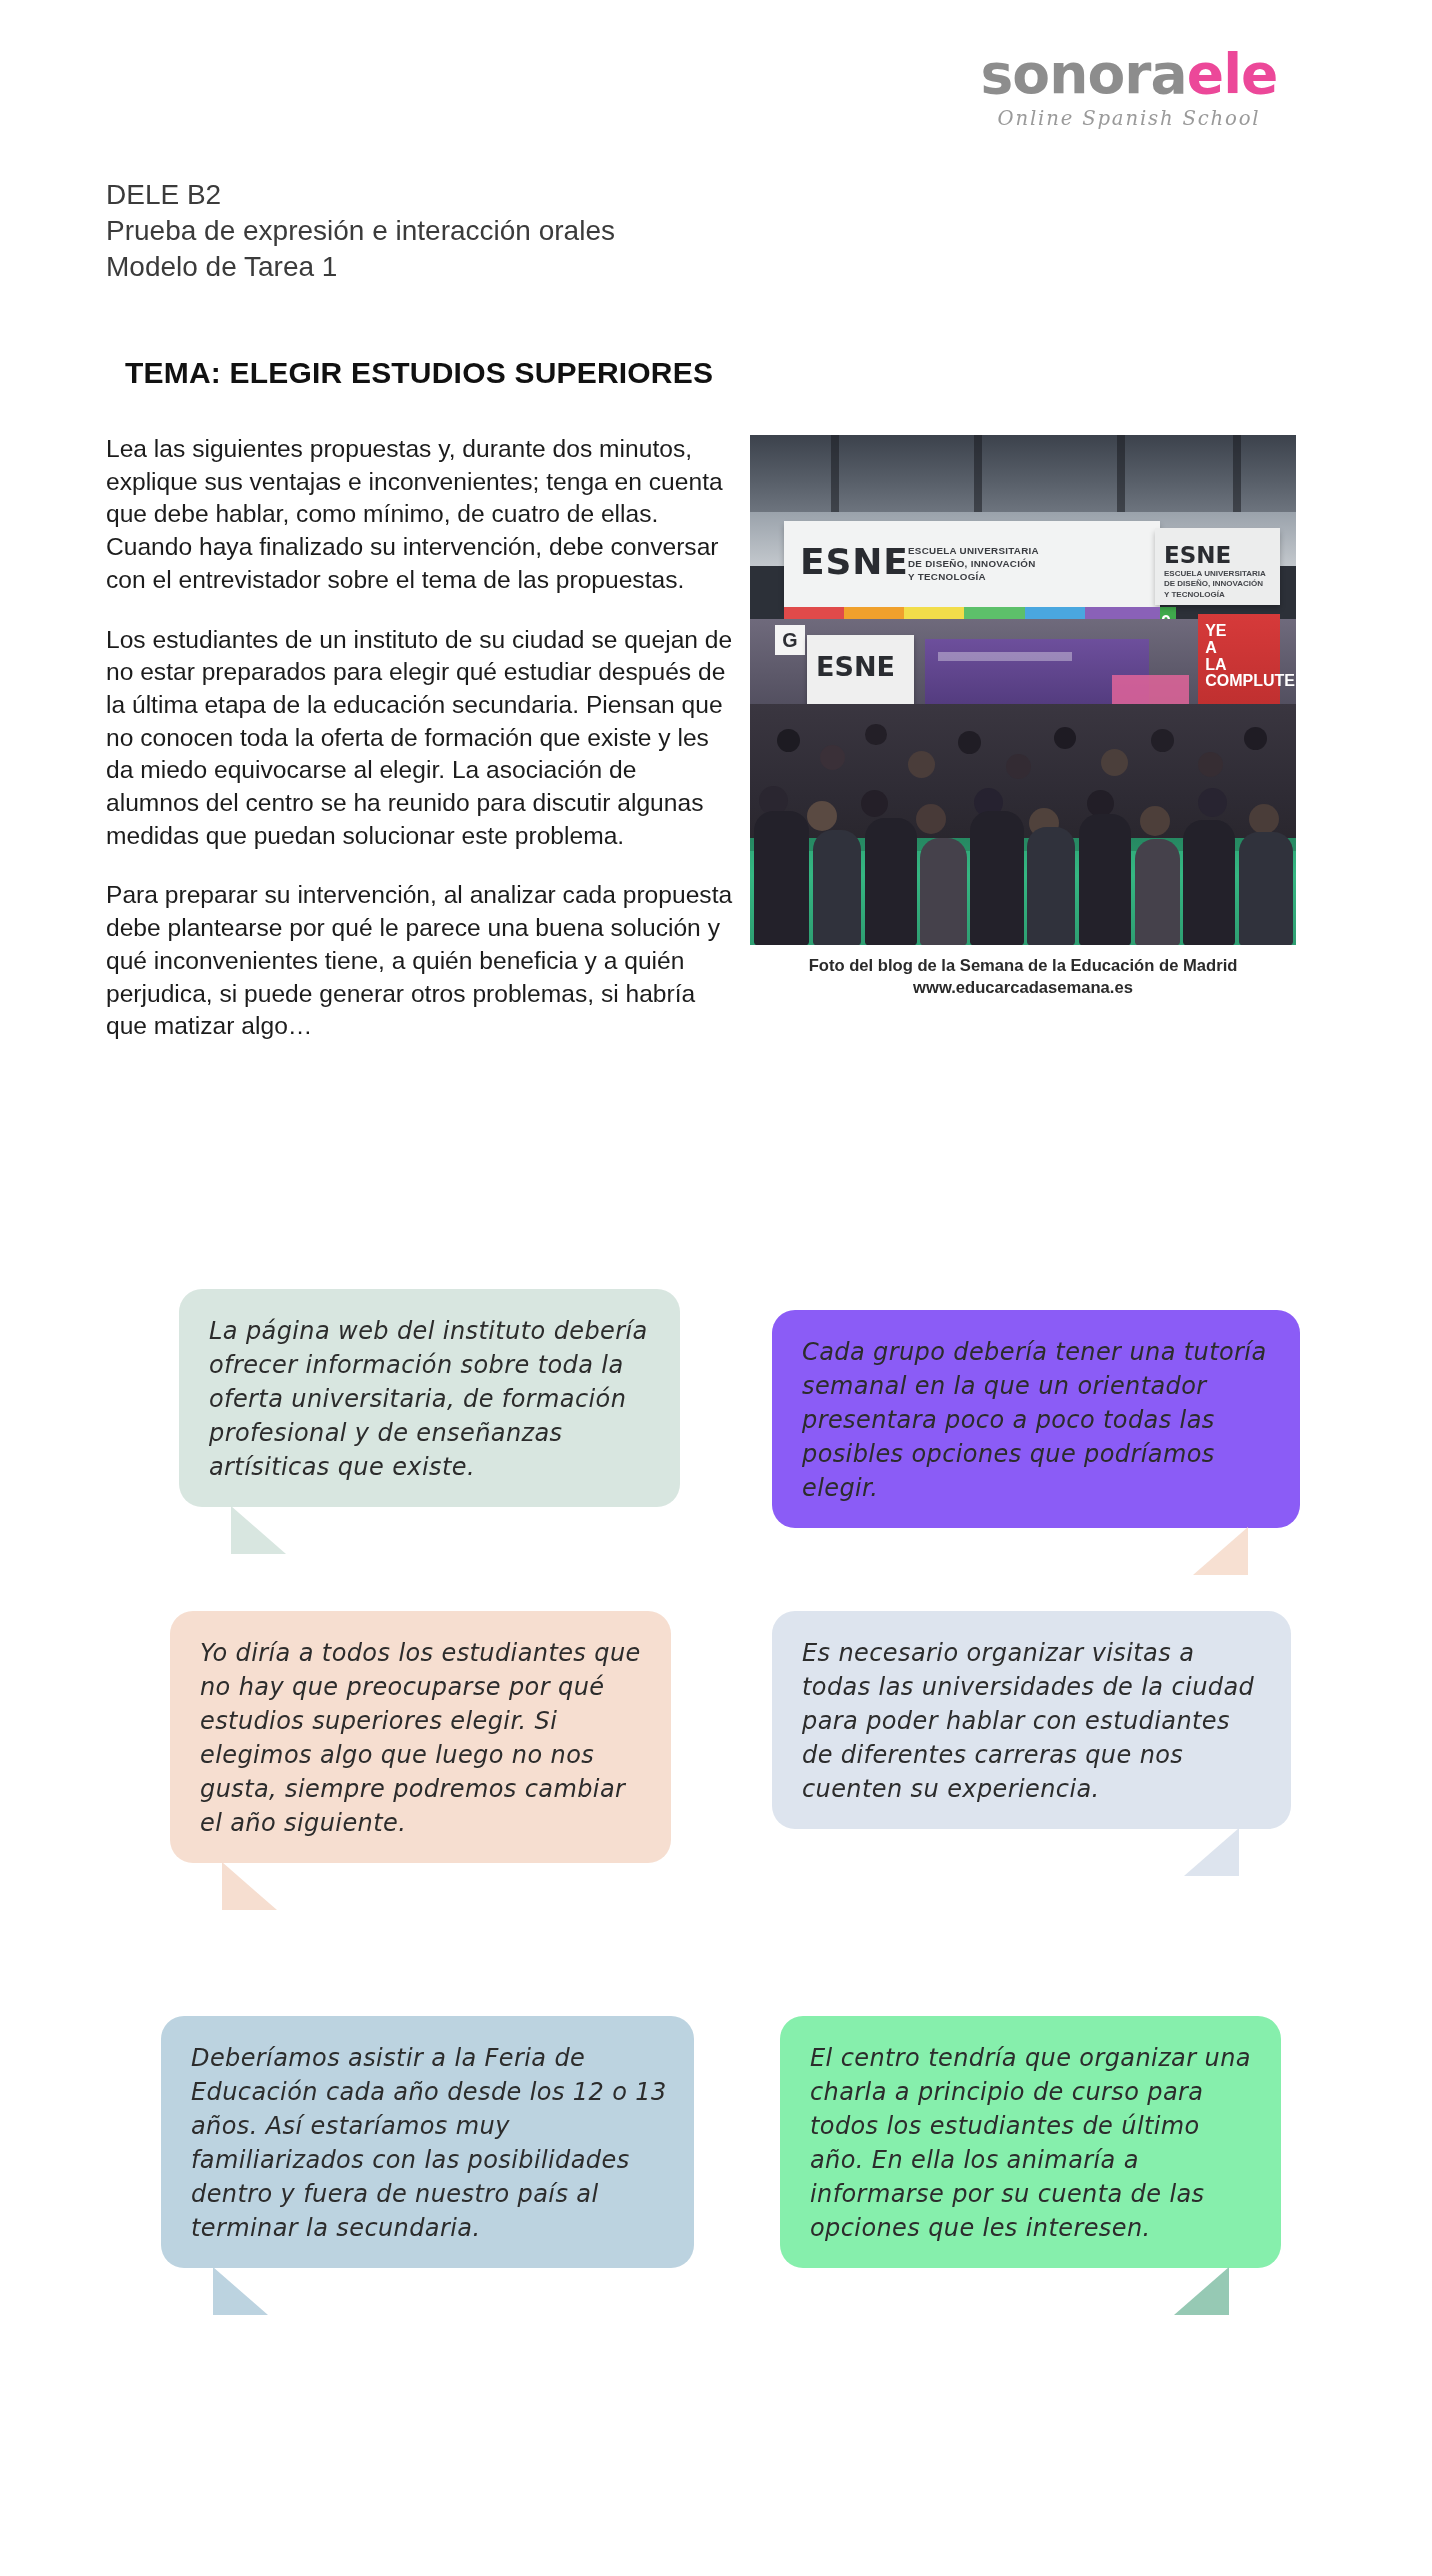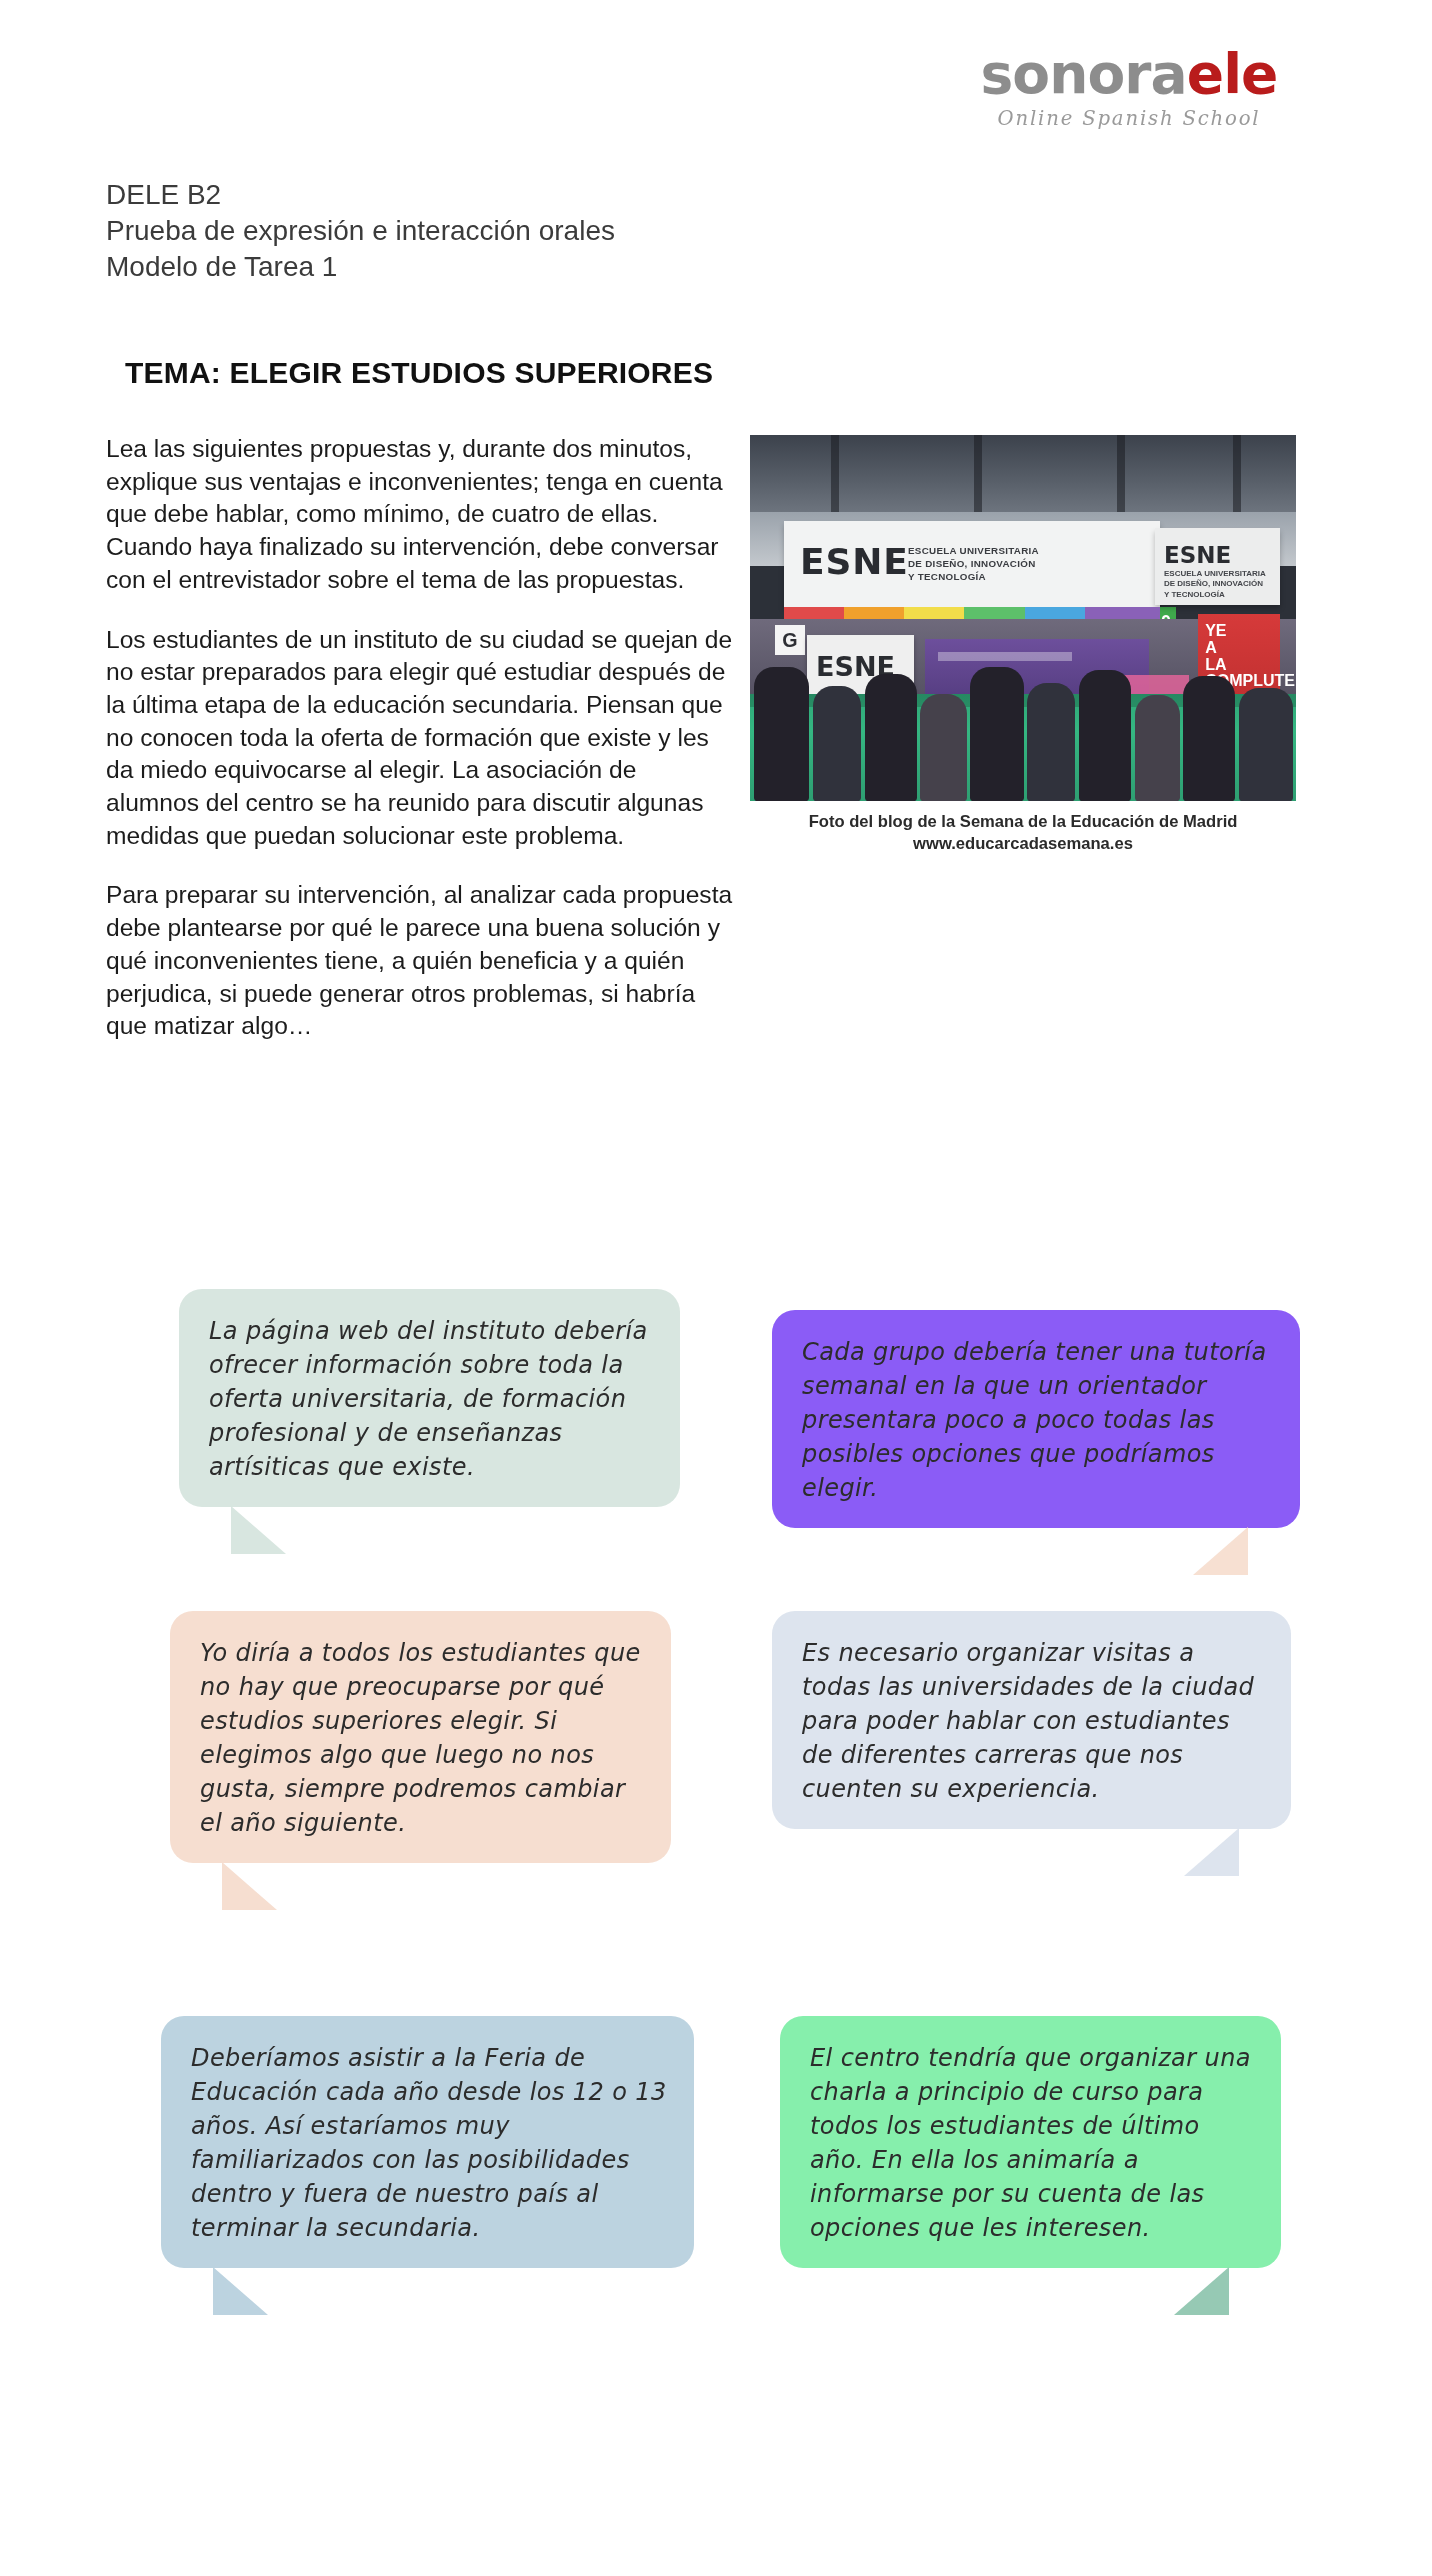--- a/index.html
+++ b/index.html
@@ -26,21 +26,21 @@
     width: 412px;
   }
   .logo-word {
     font-family: "DejaVu Sans", sans-serif;
     font-size: 55px;
     font-weight: 700;
     letter-spacing: -0.9px;
     line-height: 1;
   }
   .logo-sonora { color: #8d8d8d; }
-  .logo-ele { color: #b91c1c; }
+  .logo-ele { color: #ec4899; }
   .logo-sub {
     margin-top: 5.4px;
     font-family: "DejaVu Serif", serif;
     font-size: 19.7px;
     color: #9a9a9a;
     letter-spacing: 1.8px;
     font-style: italic;
   }
 
   
@@ -79,21 +79,21 @@
 
   
   .photo-wrap {
     position: absolute;
     left: 750px;
     top: 435px;
     width: 546px;
   }
   .photo {
     width: 546px;
-    height: 366px;
+    height: 510px;
     position: relative;
     overflow: hidden;
     background: #2c3038;
   }
   
   .ph-ceiling {
     position: absolute; left:0; top:0; width:100%; height:77px;
     background: linear-gradient(180deg,#3c424c 0%, #585f69 60%, #6d747e 100%);
   }
   .ph-ceil-beam {

